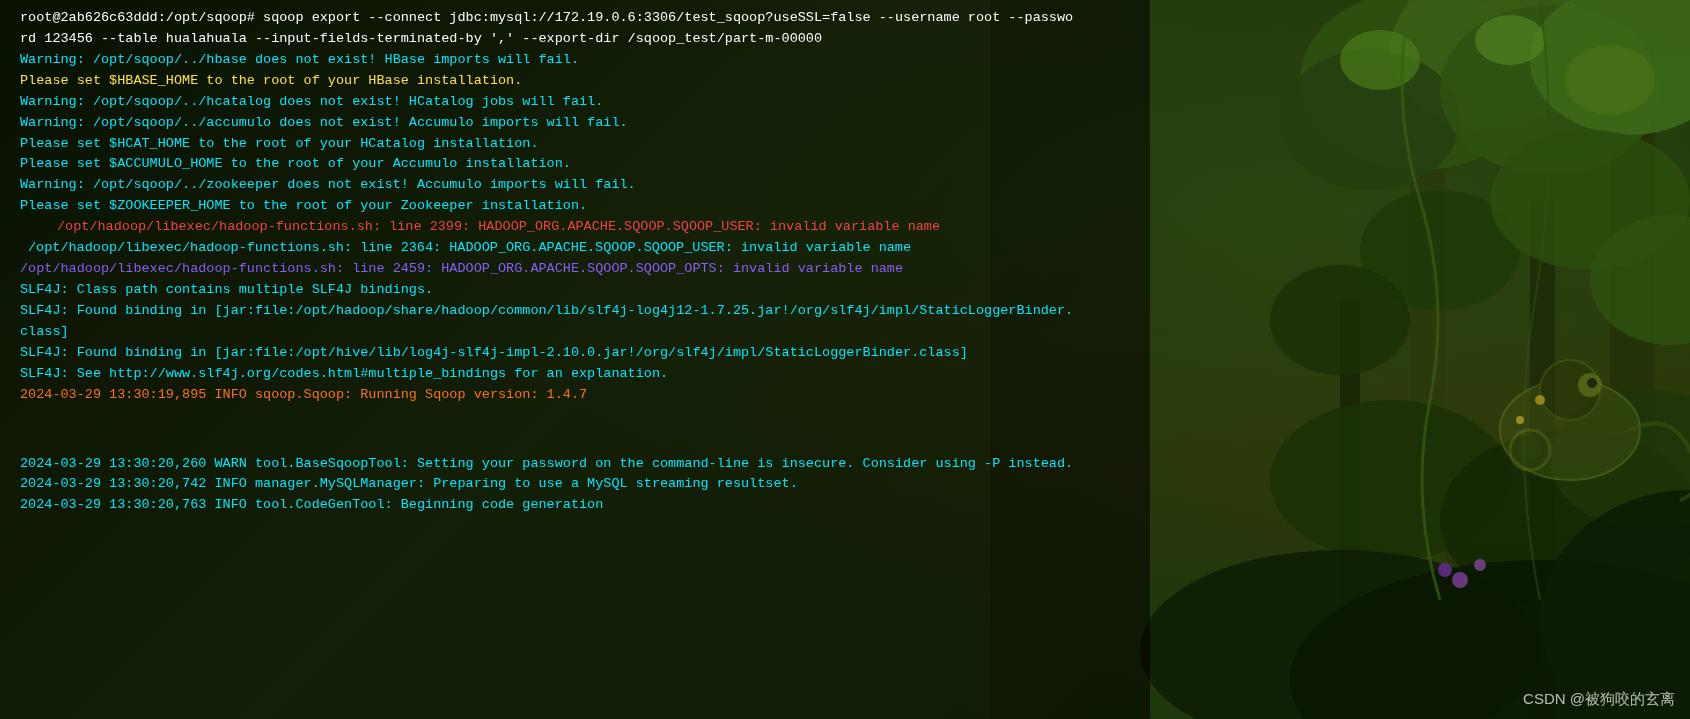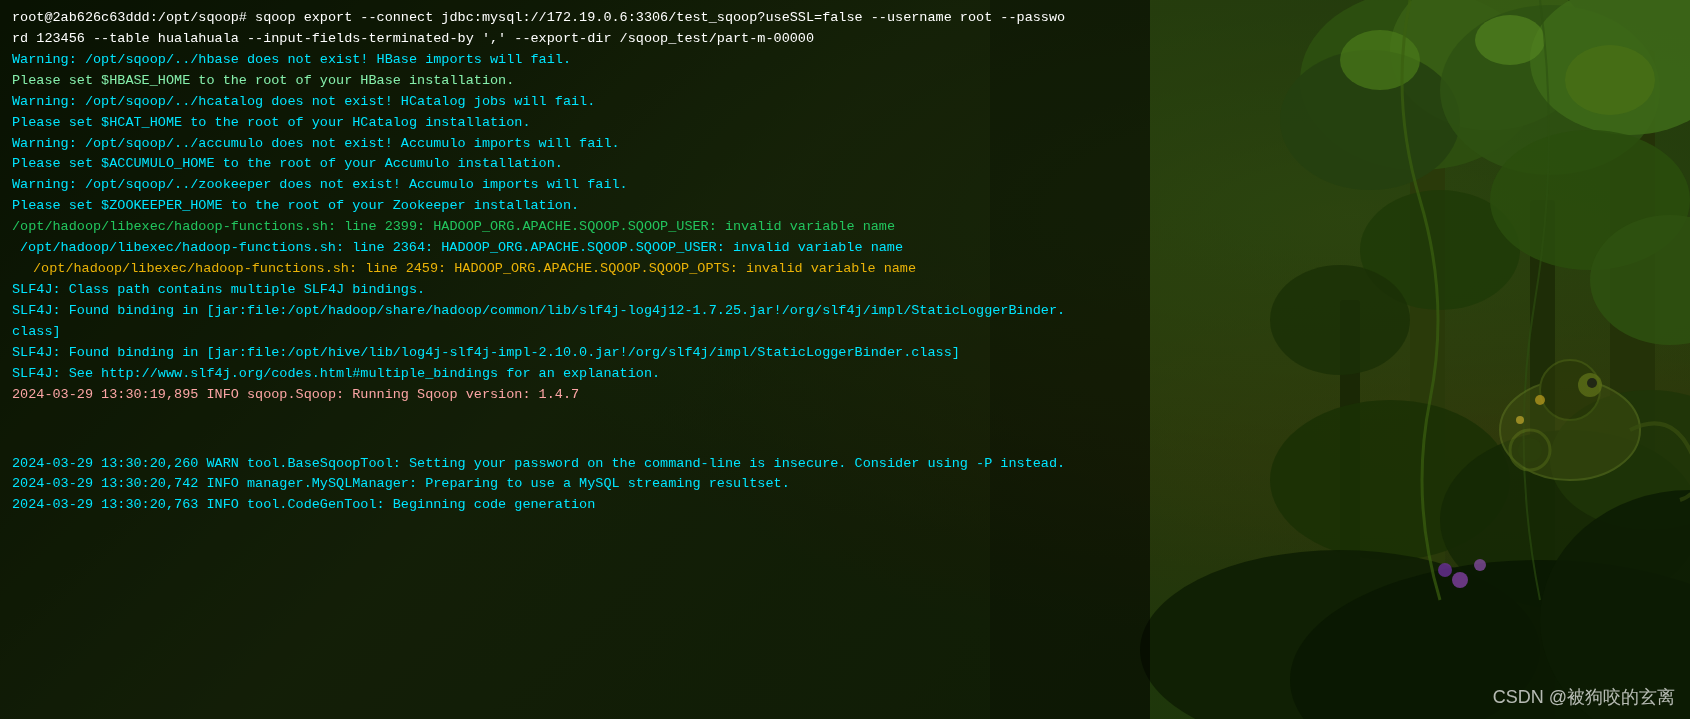--- a/index.html
+++ b/index.html
@@ -52,38 +52,38 @@
       z-index: 1;
     }
 
     .terminal {
       position: absolute;
       top: 0;
       left: 0;
       width: 100%;
       height: 100%;
       z-index: 2;
-      padding: 8px 12px;
+      padding: 8px 20px;
       overflow: hidden;
     }
 
     .terminal-line {
       font-size: 13.5px;
       line-height: 1.55;
       white-space: pre;
       font-family: 'Courier New', Courier, monospace;
       font-weight: 500;
     }
 
     .watermark {
       position: absolute;
       bottom: 10px;
       right: 15px;
       color: rgba(255, 255, 255, 0.7);
-      font-size: 18px;
+      font-size: 15px;
       font-family: Arial, sans-serif;
       z-index: 10;
       text-align: right;
     }
   </style>
 </head>
 <body>
 
 <div class="background">
   <div class="bg-layer"></div>
@@ -146,36 +146,36 @@
   </svg>
 
   <div class="dark-overlay"></div>
 </div>
 
 <div class="terminal">
   <div id="terminal-lines">
       <div class="terminal-line" style="color: rgb(255, 255, 255);">root@2ab626c63ddd:/opt/sqoop# sqoop export --connect jdbc:mysql://172.19.0.6:3306/test_sqoop?useSSL=false --username root --passwo</div>
       <div class="terminal-line" style="color: rgb(255, 255, 255);">rd 123456 --table hualahuala --input-fields-terminated-by ',' --export-dir /sqoop_test/part-m-00000</div>
       <div class="terminal-line" style="color: rgb(0, 229, 255);">Warning: /opt/sqoop/../hbase does not exist! HBase imports will fail.</div>
-      <div class="terminal-line" style="color: #86efac;">Please set $HBASE_HOME to the root of your HBase installation.</div>
+      <div class="terminal-line" style="color: #fde047;">Please set $HBASE_HOME to the root of your HBase installation.</div>
       <div class="terminal-line" style="color: rgb(0, 229, 255);">Warning: /opt/sqoop/../hcatalog does not exist! HCatalog jobs will fail.</div>
+      <div class="terminal-line" style="color: rgb(0, 229, 255);">Warning: /opt/sqoop/../accumulo does not exist! Accumulo imports will fail.</div>
       <div class="terminal-line" style="color: rgb(0, 229, 255);">Please set $HCAT_HOME to the root of your HCatalog installation.</div>
-      <div class="terminal-line" style="color: rgb(0, 229, 255);">Warning: /opt/sqoop/../accumulo does not exist! Accumulo imports will fail.</div>
       <div class="terminal-line" style="color: rgb(0, 229, 255);">Please set $ACCUMULO_HOME to the root of your Accumulo installation.</div>
       <div class="terminal-line" style="color: rgb(0, 229, 255);">Warning: /opt/sqoop/../zookeeper does not exist! Accumulo imports will fail.</div>
       <div class="terminal-line" style="color: rgb(0, 229, 255);">Please set $ZOOKEEPER_HOME to the root of your Zookeeper installation.</div>
-      <div class="terminal-line" style="color: #22c55e;">/opt/hadoop/libexec/hadoop-functions.sh: line 2399: HADOOP_ORG.APACHE.SQOOP.SQOOP_USER: invalid variable name</div>
+      <div class="terminal-line" style="color: #ef4444; margin-left: 37px;">/opt/hadoop/libexec/hadoop-functions.sh: line 2399: HADOOP_ORG.APACHE.SQOOP.SQOOP_USER: invalid variable name</div>
       <div class="terminal-line" style="color: rgb(0, 229, 255); margin-left: 8px;">/opt/hadoop/libexec/hadoop-functions.sh: line 2364: HADOOP_ORG.APACHE.SQOOP.SQOOP_USER: invalid variable name</div>
-      <div class="terminal-line" style="color: #eab308; margin-left: 21px;">/opt/hadoop/libexec/hadoop-functions.sh: line 2459: HADOOP_ORG.APACHE.SQOOP.SQOOP_OPTS: invalid variable name</div>
+      <div class="terminal-line" style="color: #8b5cf6;">/opt/hadoop/libexec/hadoop-functions.sh: line 2459: HADOOP_ORG.APACHE.SQOOP.SQOOP_OPTS: invalid variable name</div>
       <div class="terminal-line" style="color: rgb(0, 229, 255);">SLF4J: Class path contains multiple SLF4J bindings.</div>
       <div class="terminal-line" style="color: rgb(0, 229, 255);">SLF4J: Found binding in [jar:file:/opt/hadoop/share/hadoop/common/lib/slf4j-log4j12-1.7.25.jar!/org/slf4j/impl/StaticLoggerBinder.</div>
       <div class="terminal-line" style="color: rgb(0, 229, 255);">class]</div>
       <div class="terminal-line" style="color: rgb(0, 229, 255);">SLF4J: Found binding in [jar:file:/opt/hive/lib/log4j-slf4j-impl-2.10.0.jar!/org/slf4j/impl/StaticLoggerBinder.class]</div>
       <div class="terminal-line" style="color: rgb(0, 229, 255);">SLF4J: See http://www.slf4j.org/codes.html#multiple_bindings for an explanation.</div>
-      <div class="terminal-line" style="color: #fca5a5;">2024-03-29 13:30:19,895 INFO sqoop.Sqoop: Running Sqoop version: 1.4.7</div>
+      <div class="terminal-line" style="color: #f97316;">2024-03-29 13:30:19,895 INFO sqoop.Sqoop: Running Sqoop version: 1.4.7</div>
       <div class="terminal-line" style="color: rgb(0, 229, 255); margin-top: 48px;">2024-03-29 13:30:20,260 WARN tool.BaseSqoopTool: Setting your password on the command-line is insecure. Consider using -P instead.</div>
       <div class="terminal-line" style="color: rgb(0, 229, 255);">2024-03-29 13:30:20,742 INFO manager.MySQLManager: Preparing to use a MySQL streaming resultset.</div>
       <div class="terminal-line" style="color: rgb(0, 229, 255);">2024-03-29 13:30:20,763 INFO tool.CodeGenTool: Beginning code generation</div>
     </div>
 </div>
 
 <div class="watermark">
   <span>CSDN @被狗咬的玄离</span>
 </div>
 

